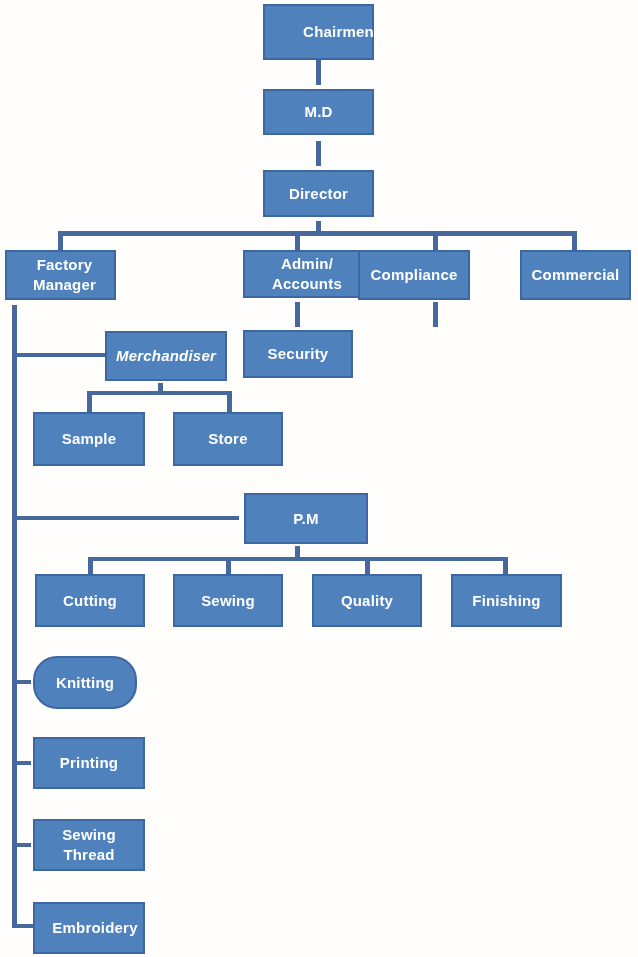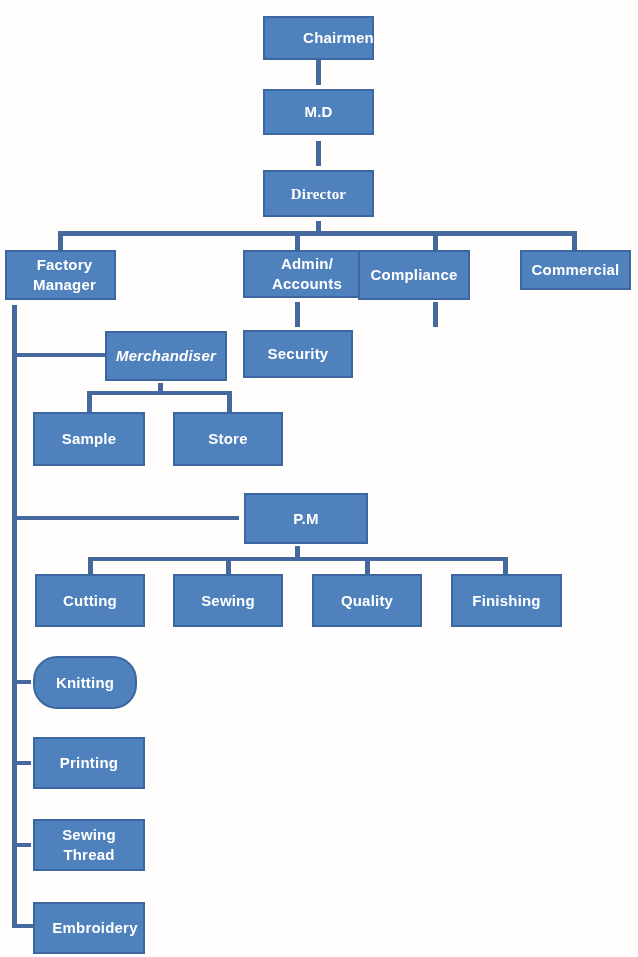--- a/index.html
+++ b/index.html
@@ -68,42 +68,42 @@
   <div class="conn" style="left:88px;  top:557px; width:5px;  height:17px;"></div>
   <div class="conn" style="left:226px; top:557px; width:5px;  height:17px;"></div>
   <div class="conn" style="left:365px; top:557px; width:5px;  height:17px;"></div>
   <div class="conn" style="left:503px; top:557px; width:5px;  height:17px;"></div>
 
   <div class="conn" style="left:14px;  top:680px; width:17px; height:4px;"></div>
   <div class="conn" style="left:14px;  top:761px; width:17px; height:4px;"></div>
   <div class="conn" style="left:14px;  top:843px; width:17px; height:4px;"></div>
   <div class="conn" style="left:14px;  top:924px; width:19px; height:4px;"></div>
 
-  <div class="node" style="left:263px; top:16px;   width:111px; height:44px;padding-left:40px;">
+  <div class="node" style="left:263px; top:4px;   width:111px; height:56px;padding-left:40px;">
       <span class="lbl">Chairmen</span>
     </div>
   <div class="node" style="left:263px; top:89px;  width:111px; height:46px;">
       <span class="lbl">M.D</span>
     </div>
-  <div class="node" style="left:263px; top:170px; width:111px; height:47px;font-family:Liberation Serif, serif;">
+  <div class="node" style="left:263px; top:170px; width:111px; height:47px;">
       <span class="lbl">Director</span>
     </div>
 
   <div class="node" style="left:5px;   top:250px; width:111px; height:50px;padding-left:8px;">
       <span class="lbl">Factory
 Manager</span>
     </div>
   <div class="node" style="left:243px; top:250px; width:128px; height:48px;">
       <span class="lbl">Admin/
 Accounts</span>
     </div>
   <div class="node" style="left:358px; top:250px; width:112px; height:50px;">
       <span class="lbl">Compliance</span>
     </div>
-  <div class="node" style="left:520px; top:250px; width:111px; height:40px;">
+  <div class="node" style="left:520px; top:250px; width:111px; height:50px;">
       <span class="lbl">Commercial</span>
     </div>
 
   <div class="node" style="left:105px; top:331px; width:122px; height:50px;font-style:italic;">
       <span class="lbl">Merchandiser</span>
     </div>
   <div class="node" style="left:243px; top:330px; width:110px; height:48px;">
       <span class="lbl">Security</span>
     </div>
 

